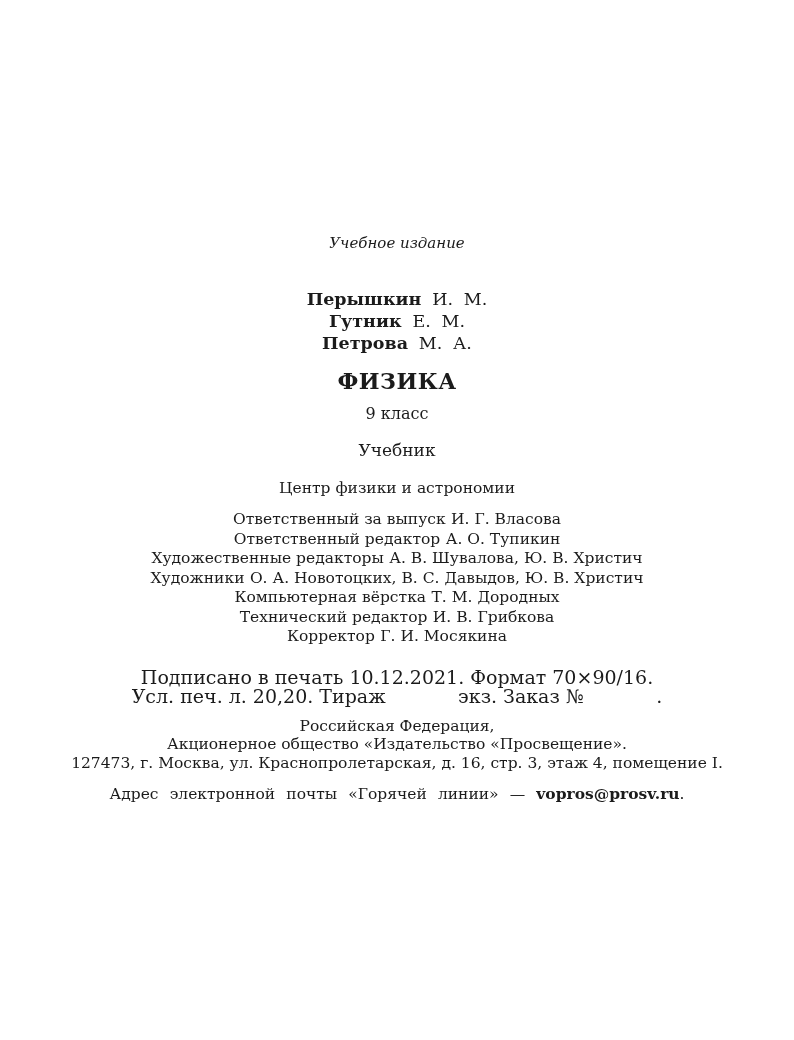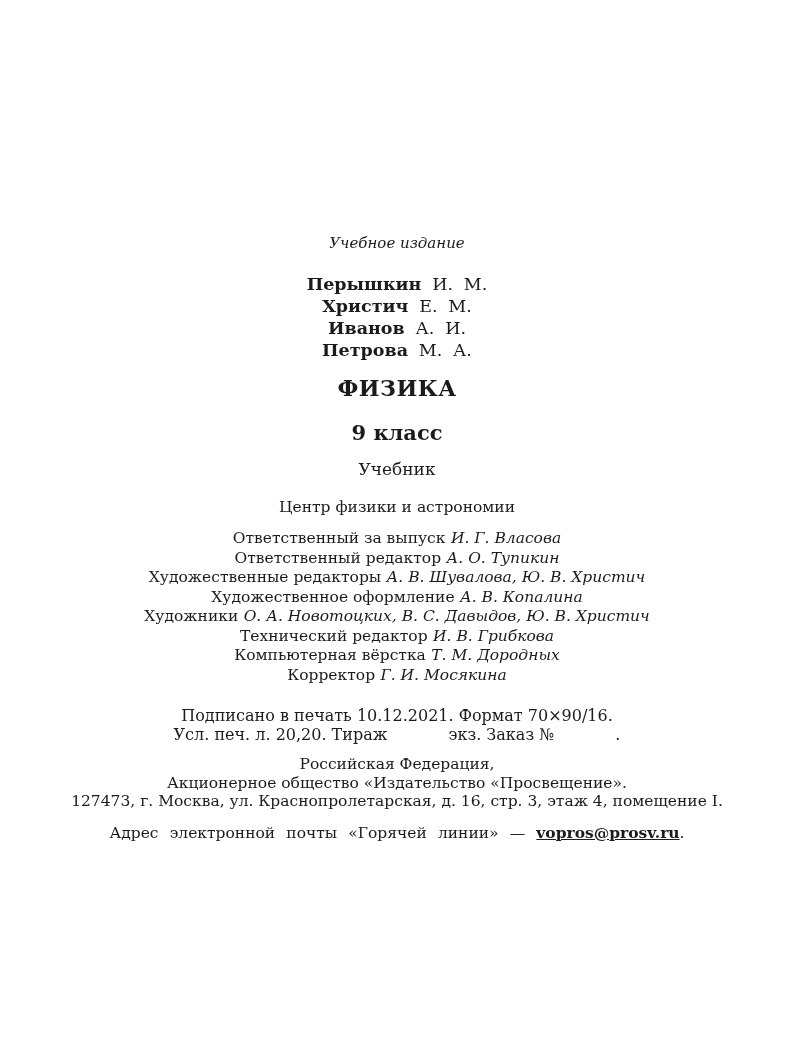--- a/index.html
+++ b/index.html
@@ -20,106 +20,103 @@
     box-sizing: border-box;
     padding-top: 234px;
     text-align: center;
   }
   .edition-note {
     font-style: italic;
     font-size: 15px;
     line-height: 18px;
   }
   .authors {
-    margin-top: 21px;
+    margin-top: 36px;
     font-size: 17.5px;
     line-height: 22px;
     word-spacing: 0.3em;
   }
   .author-line .surname { font-weight: bold; }
   .book-title {
     margin-top: 14px;
     font-size: 22px;
     font-weight: bold;
     letter-spacing: 0.5px;
     line-height: 26px;
     text-align: center;
   }
   .grade-line {
-    margin-top: 20px;
-    font-size: 21px;
-    font-weight: bold;
+    margin-top: 8px;
+    font-size: 16px;
+    font-weight: normal;
     line-height: 24px;
   }
   .book-type {
     margin-top: 14px;
     font-size: 17px;
     line-height: 20px;
   }
   .department {
     margin-top: 19px;
     font-size: 15.5px;
     line-height: 19px;
   }
   .credits {
     margin-top: 12px;
     font-size: 15.5px;
     line-height: 19.5px;
   }
   .credit-line .credit-names {
-    font-style: italic;
     margin-left: 0.35em;
   }
   .print-info {
     margin-top: 21px;
-    font-size: 16px;
+    font-size: 19px;
     line-height: 19px;
   }
   .pre { white-space: pre-wrap; }
   .publisher {
     margin-top: 11px;
     font-size: 15.5px;
     line-height: 18.5px;
   }
   .hotline {
     margin-top: 12px;
     font-size: 15.5px;
     line-height: 19px;
     word-spacing: 0.4em;
   }
-  .hotline .email { font-weight: bold; text-decoration: underline; }
+  .hotline .email { font-weight: bold; }
 </style>
 </head>
 <body>
 
 <div class="page">
 
   <div class="edition-note">Учебное издание</div>
 
   <div class="authors">
     <div class="author-line"><span class="surname">Перышкин</span> <span>И. М.</span></div>
-    <div class="author-line"><span class="surname">Христич</span> <span>Е. М.</span></div>
-    <div class="author-line"><span class="surname">Иванов</span> <span>А. И.</span></div>
+    <div class="author-line"><span class="surname">Гутник</span> <span>Е. М.</span></div>
     <div class="author-line"><span class="surname">Петрова</span> <span>М. А.</span></div>
   </div>
 
   <div class="book-title">ФИЗИКА</div>
   <div class="grade-line">9 класс</div>
   <div class="book-type">Учебник</div>
 
   <div class="department">Центр физики и астрономии</div>
 
   <div class="credits">
     <div class="credit-line"><span class="credit-role">Ответственный за выпуск</span><span class="credit-names">И. Г. Власова</span></div>
     <div class="credit-line"><span class="credit-role">Ответственный редактор</span><span class="credit-names">А. О. Тупикин</span></div>
     <div class="credit-line"><span class="credit-role">Художественные редакторы</span><span class="credit-names">А. В. Шувалова, Ю. В. Христич</span></div>
-    <div class="credit-line"><span class="credit-role">Художественное оформление</span><span class="credit-names">А. В. Копалина</span></div>
     <div class="credit-line"><span class="credit-role">Художники</span><span class="credit-names">О. А. Новотоцких, В. С. Давыдов, Ю. В. Христич</span></div>
+    <div class="credit-line"><span class="credit-role">Компьютерная вёрстка</span><span class="credit-names">Т. М. Дородных</span></div>
     <div class="credit-line"><span class="credit-role">Технический редактор</span><span class="credit-names">И. В. Грибкова</span></div>
-    <div class="credit-line"><span class="credit-role">Компьютерная вёрстка</span><span class="credit-names">Т. М. Дородных</span></div>
     <div class="credit-line"><span class="credit-role">Корректор</span><span class="credit-names">Г. И. Мосякина</span></div>
   </div>
 
   <div class="print-info">
     <div class="pre">Подписано в печать 10.12.2021. Формат 70×90/16.</div>
     <div class="pre">Усл. печ. л. 20,20. Тираж            экз. Заказ №            .</div>
   </div>
 
   <div class="publisher">
     <div>Российская Федерация,</div>

